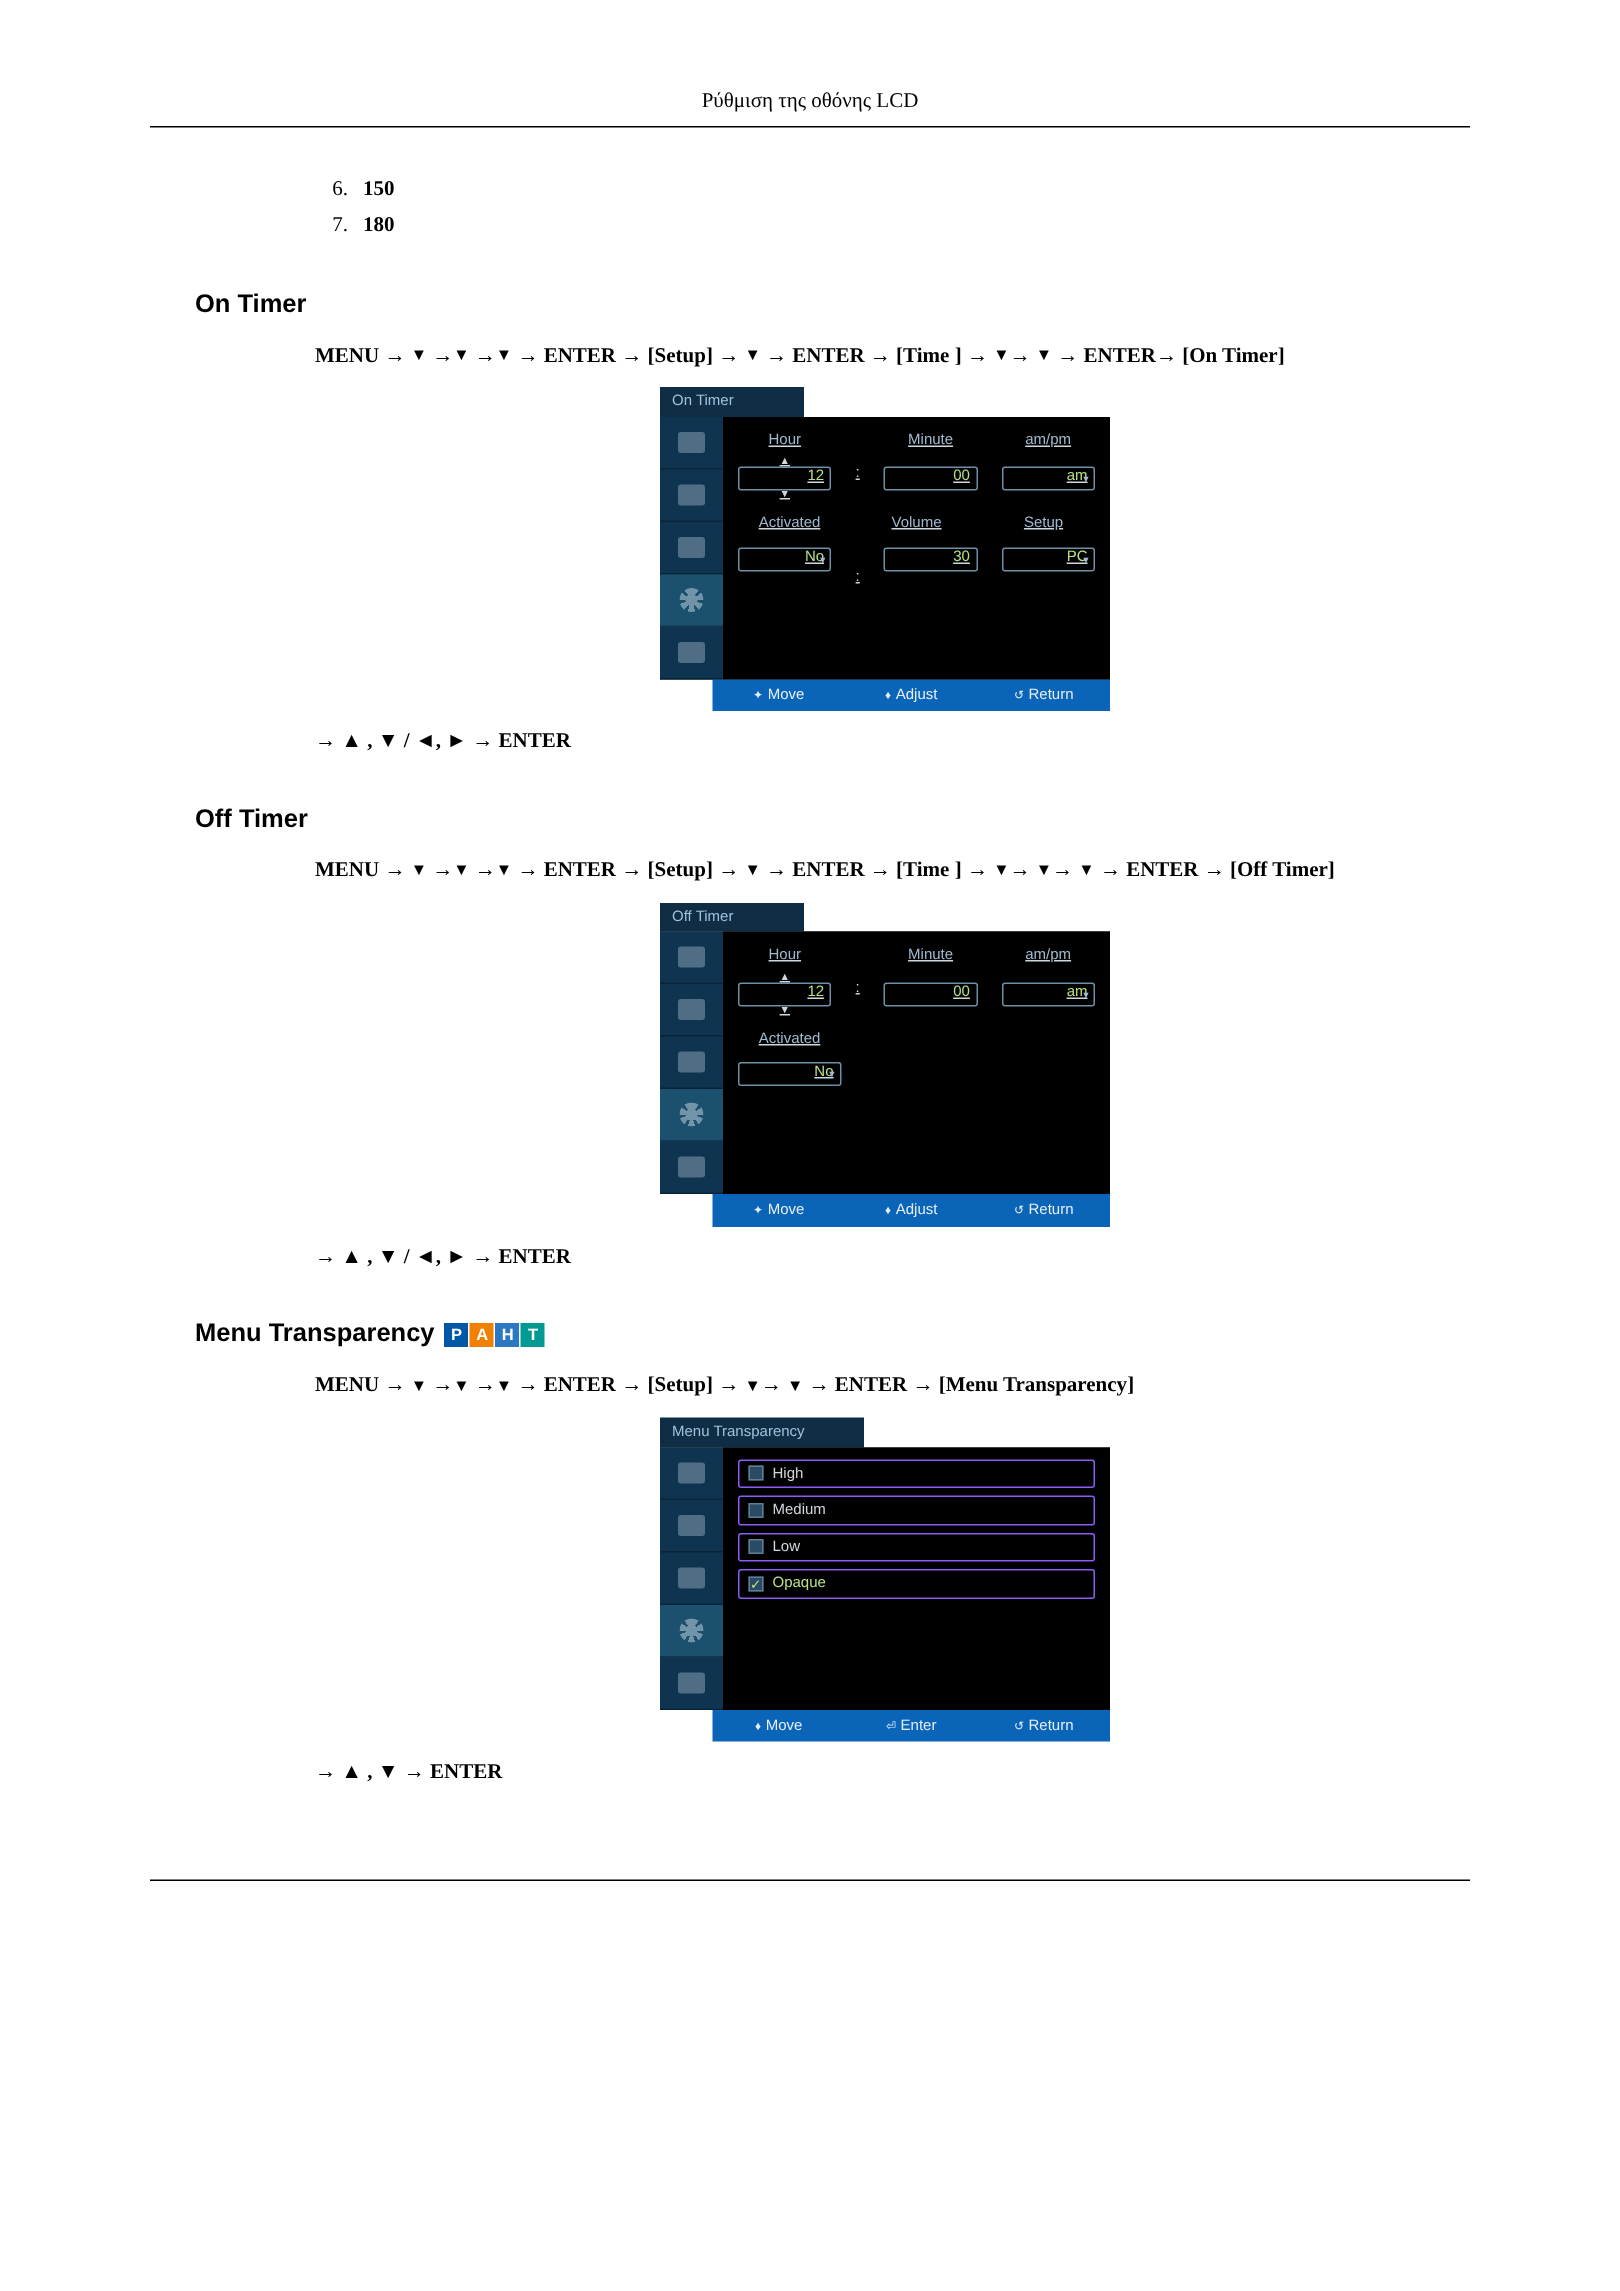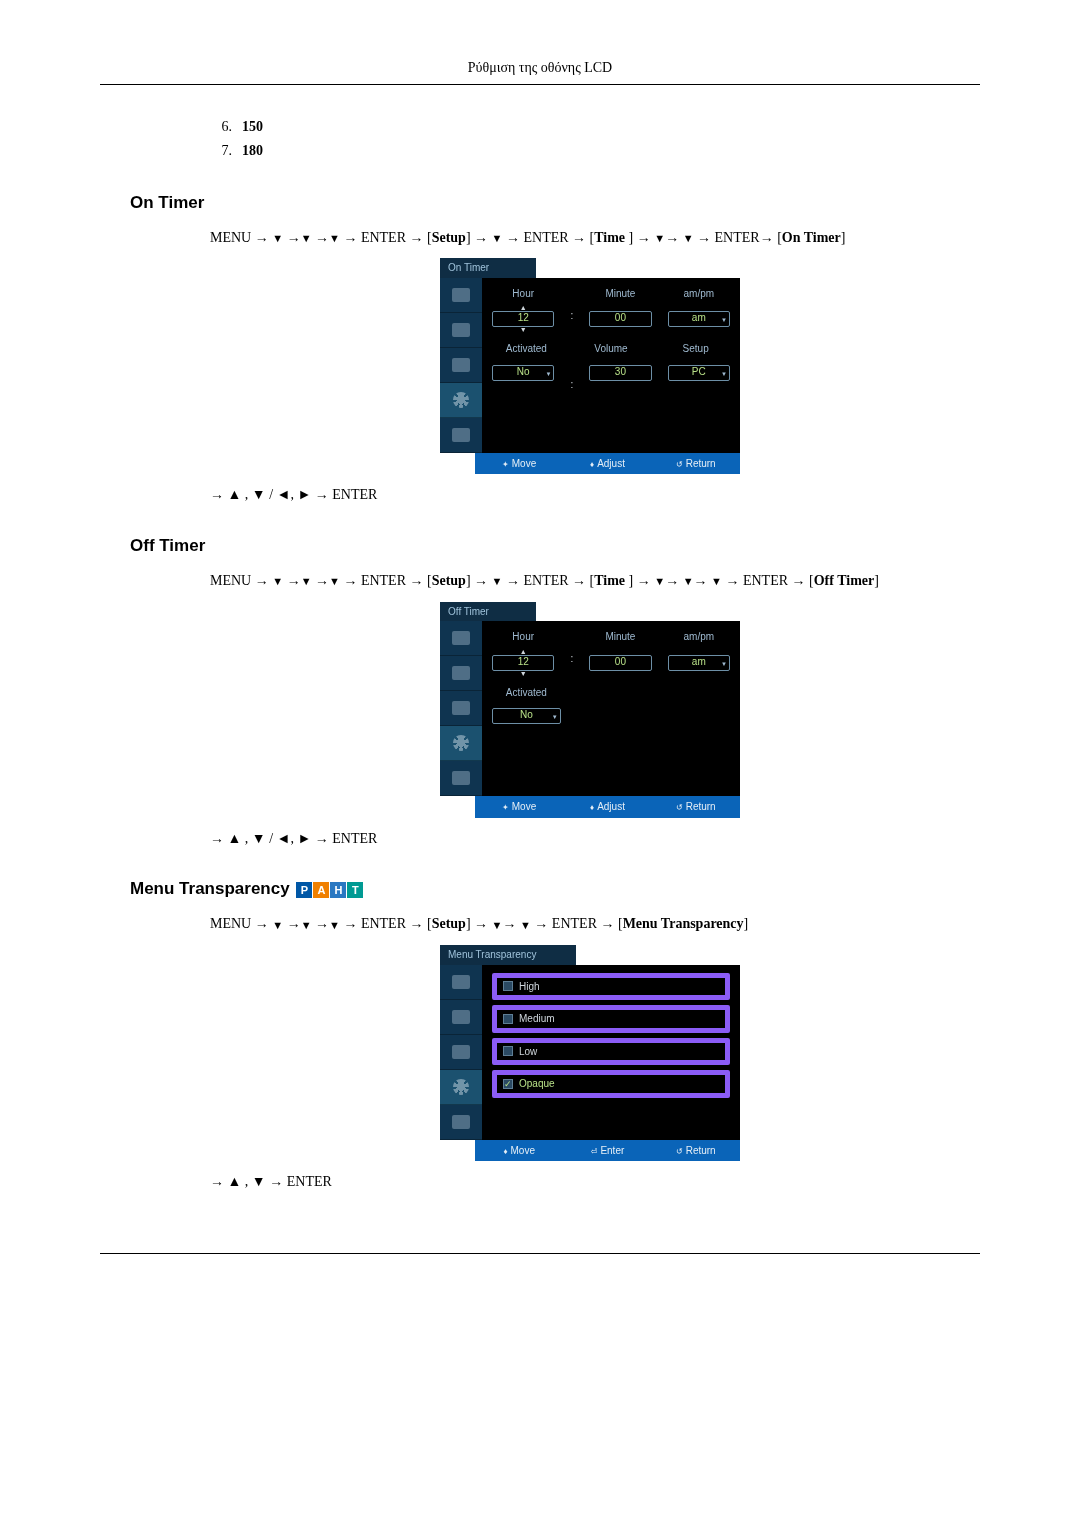--- a/index.html
+++ b/index.html
@@ -65,21 +65,21 @@
   .badge-p { background:#0057a6; }
   .badge-a { background:#f08000; }
   .badge-h { background:#2a78c2; }
   .badge-t { background:#009a93; }
   .body-block {
     margin-left: 110px;
     margin-right: 10px;
     font-size: 14px;
     line-height: 1.55;
   }
-  .body-block p { margin: 10px 0; }
+  .body-block p { margin: 10px 0; font-weight: bold; }
   .nav-line { }
   .arrow-glyph { font-family: Arial, sans-serif; font-size: 11px; vertical-align: middle; }
   .arrow-glyph.down::before { content: "▼"; }
 
   
   .osd {
     width: 300px;
     margin: 6px auto 10px auto;
     font-family: Arial, sans-serif;
     font-size: 11px;
@@ -121,28 +121,29 @@
   }
   .osd-main {
     flex: 1;
     background: #000;
     padding: 8px 10px 4px 10px;
   }
   .osd-row {
     display:flex;
     gap: 16px;
     margin-bottom: 4px;
+    text-decoration: underline;
   }
   .osd-col { flex:1; text-align:center; }
   .osd-label { font-size:10px; color:#9fbad0; margin-bottom:4px; }
   .osd-field {
     height:14px; line-height:12px;
     border:1px solid #6d8fa6;
     border-radius:2px;
-    text-align:center;
+    text-align:right;
     font-size:10px;
     color:#b8e088;
     padding:0 4px;
     position:relative;
   }
   .osd-field.with-caret::after{
     content:"▼"; position:absolute; right:2px; top:2px; font-size:6px; color:#9fbad0;
   }
   .osd-hourwrap { position:relative; text-align:center; }
   .osd-hourwrap .caret { font-size:7px; color:#cfd6dc; line-height:6px; }
@@ -154,21 +155,21 @@
     font-size:10px;
     color:#e5eef6;
     margin-left:35px;
   }
   .osd-footer > div { flex:1; text-align:center; padding:3px 2px; }
   .osd-footer .ic { font-size:8px; margin-right:3px; }
 
   .osd-list-item {
     display:flex;
     align-items:center;
-    border:5px solid #8b5cf6;
+    border:1px solid #8b5cf6;
     border-radius:2px;
     font-size:10px;
     color:#cfd6dc;
     padding:1px 6px;
     margin-bottom:5px;
   }
   .osd-list-item .box { width:8px; height:8px; background:#2b4a63; border:1px solid #5e7e95; margin-right:6px; }
   .osd-list-item.sel .box { background:#2b4a63; position:relative; }
   .osd-list-item.sel .box::after { content:"✓"; position:absolute; left:0; top:-2px; font-size:9px; color:#b8e088; }
   .osd-list-item.sel { color:#b8e088; }

